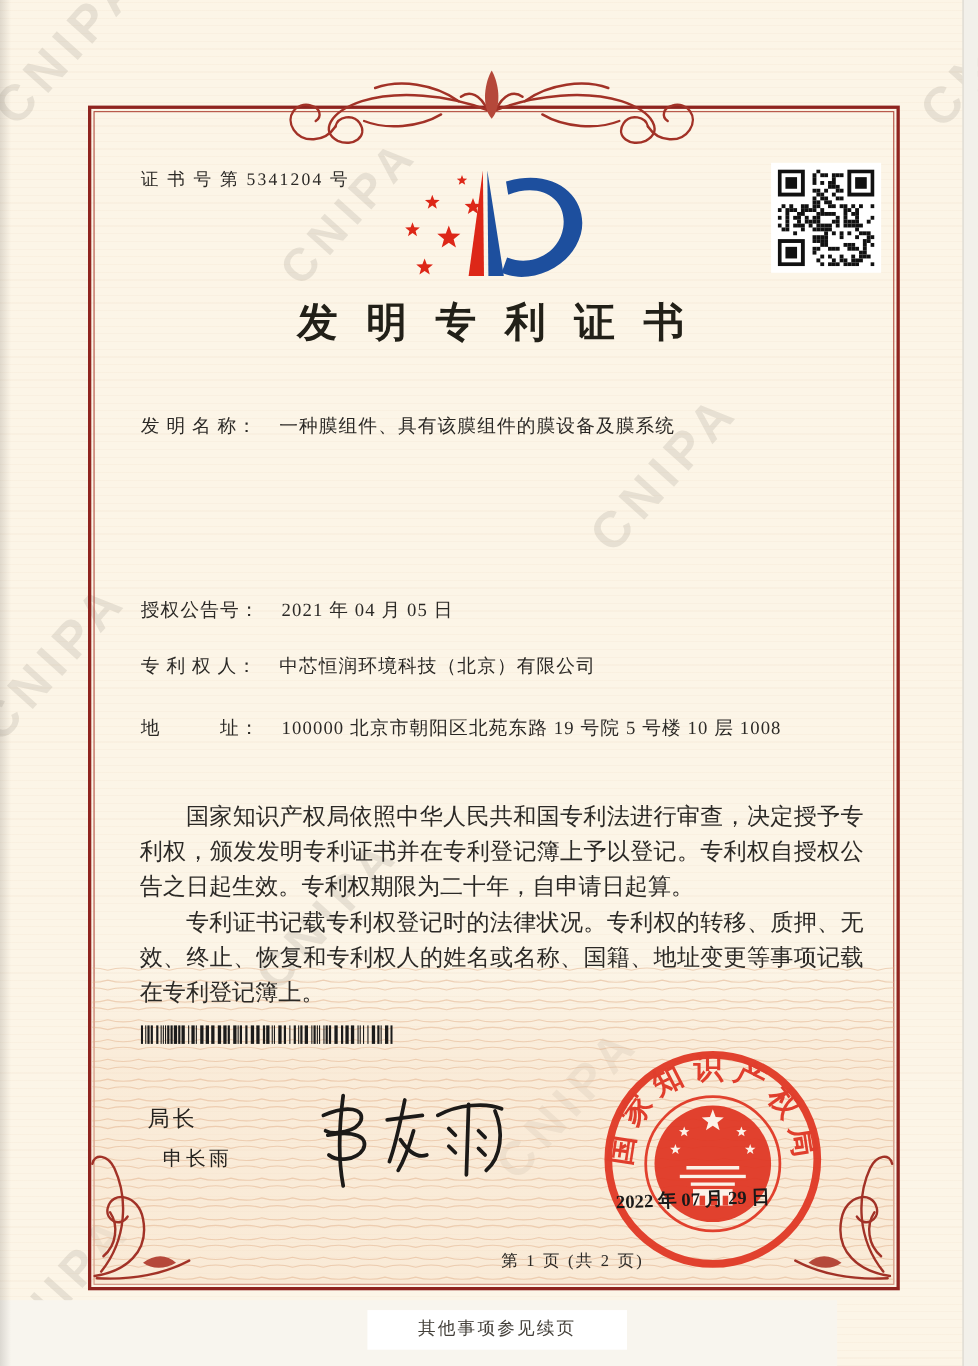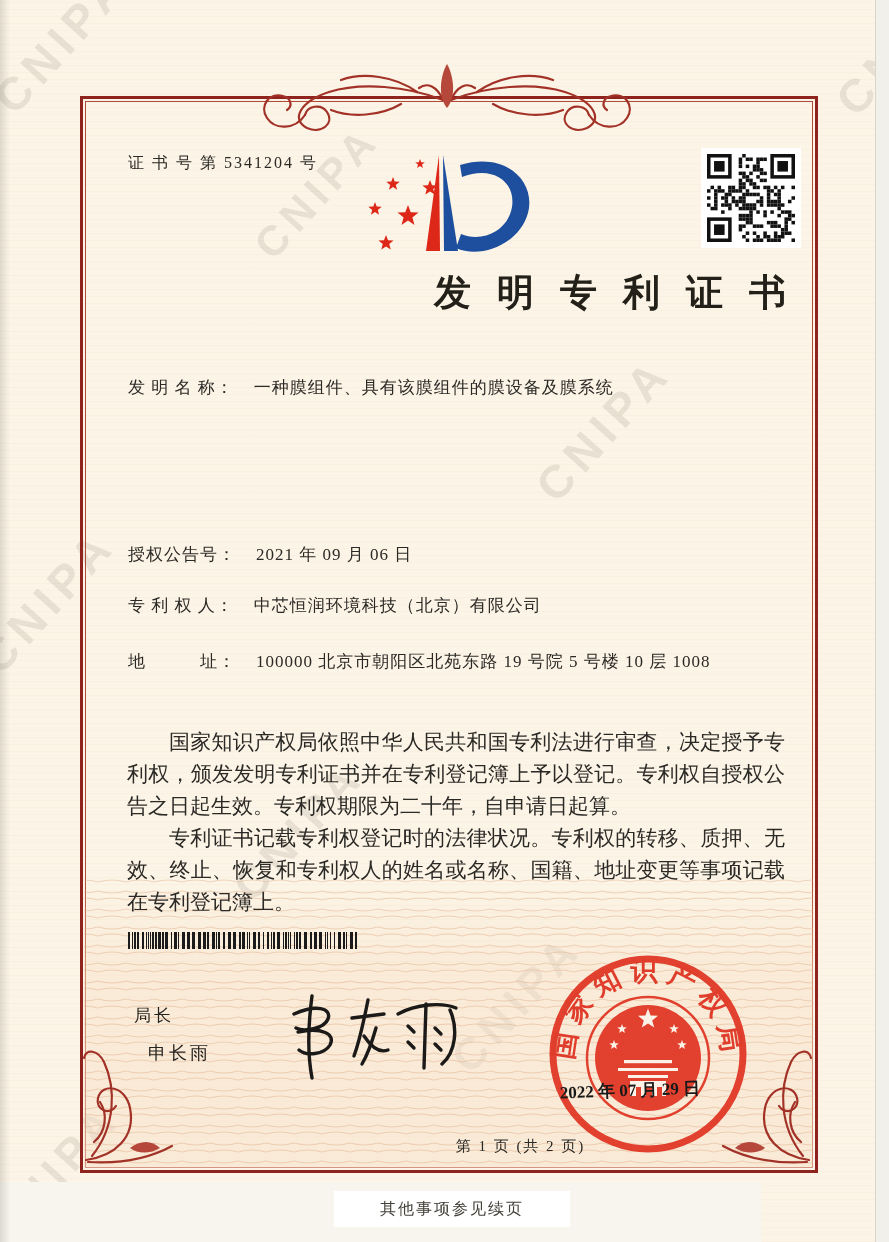--- a/index.html
+++ b/index.html
@@ -33,41 +33,41 @@
     border:3px solid #8f241f; z-index:2;}
   .frame::after{content:""; position:absolute; inset:2px; border:1px solid #b24a3c;}
 
   .ornaments{position:absolute; left:0; top:0; width:889px; height:1242px; z-index:3; pointer-events:none;}
 
   
   .certno{position:absolute; left:128px; top:153px; font-size:16px; letter-spacing:2px; z-index:4;}
   .logo{position:absolute; left:356px; top:143px; width:180px; height:120px; z-index:4;}
   .qrbox{position:absolute; left:701px; top:148px; width:100px; height:100px; background:#fff; z-index:4;}
   .qrbox svg{position:absolute; left:6px; top:6px;}
-  .title{position:absolute; left:80px; top:268px; width:732px; text-align:right;
+  .title{position:absolute; left:80px; top:268px; width:732px; text-align:center;
     font-size:37px; font-weight:bold; letter-spacing:26px; text-indent:26px; color:#222018; z-index:4;}
 
   
   .row{position:absolute; left:128px; font-size:17px; letter-spacing:1px; white-space:nowrap; z-index:4;}
   .row .lbl{display:inline-block; min-width:104px;text-align:center;}
   .row .val{margin-left:20px;}
   .r1{top:376px;} .r2{top:440px;} .r3{top:486px;} .r4{top:543px;} .r5{top:594px;} .r6{top:650px;}
   .rgrant{top:694px;}
   .grant2{position:absolute; left:327px; top:0; white-space:nowrap;}
 
   .paras{position:absolute; left:127px; top:726px; width:658px; font-size:21px;
     line-height:32px; text-align:justify; z-index:4;}
   .paras p{margin:0; text-indent:2em;}
   .paras p + p{}
 
   
   .guilloche{position:absolute; left:84px; top:878px; width:729px; height:290px; z-index:2;
     background:linear-gradient(to bottom, rgba(247,224,199,0.0), rgba(247,224,199,0.45) 30%, rgba(247,224,199,0.5));}
   .barcode{position:absolute; left:128px; top:932px; z-index:4;}
-  .signer-title{position:absolute; left:134px; top:1004px; font-size:17px; letter-spacing:3px;
+  .signer-title{position:absolute; left:134px; top:1004px; font-size:20px; letter-spacing:3px;
     font-family:"Liberation Sans","DejaVu Sans",sans-serif; color:#26231f; z-index:4;}
   .signer-name{position:absolute; left:148px; top:1041px; font-size:18px; letter-spacing:3px;
     font-family:"Liberation Sans","DejaVu Sans",sans-serif; color:#26231f; z-index:4;}
   .signature{position:absolute; left:272px; top:992px; z-index:4;}
 
   .seal{position:absolute; left:533px; top:942px; z-index:4; opacity:0.93;}
   .seal-date{position:absolute; left:548px; top:1079px; width:164px; text-align:center;
     font-size:17px; font-weight:bold; color:#191919; transform:rotate(-2deg);
     white-space:nowrap; z-index:5;}
 
@@ -337,21 +337,21 @@
         </g>
       </svg>
   </div>
 
   <div class="title">发明专利证书</div>
 
   <div class="row r1">
     <span class="lbl">发 明 名 称：</span><span class="val">一种膜组件、具有该膜组件的膜设备及膜系统</span>
   </div>
   <div class="row r4">
-    <span class="lbl">授权公告号：</span><span class="val">2021 年 09 月 06 日</span>
+    <span class="lbl">授权公告号：</span><span class="val">2021 年 04 月 05 日</span>
   </div>
   <div class="row r5">
     <span class="lbl">专 利 权 人：</span><span class="val">中芯恒润环境科技（北京）有限公司</span>
   </div>
   <div class="row r6">
     <span class="lbl">地　　　址：</span><span class="val">100000 北京市朝阳区北苑东路 19 号院 5 号楼 10 层 1008</span>
   </div>
 
   <div class="paras">
     <p>国家知识产权局依照中华人民共和国专利法进行审查，决定授予专利权，颁发发明专利证书并在专利登记簿上予以登记。专利权自授权公告之日起生效。专利权期限为二十年，自申请日起算。</p>

